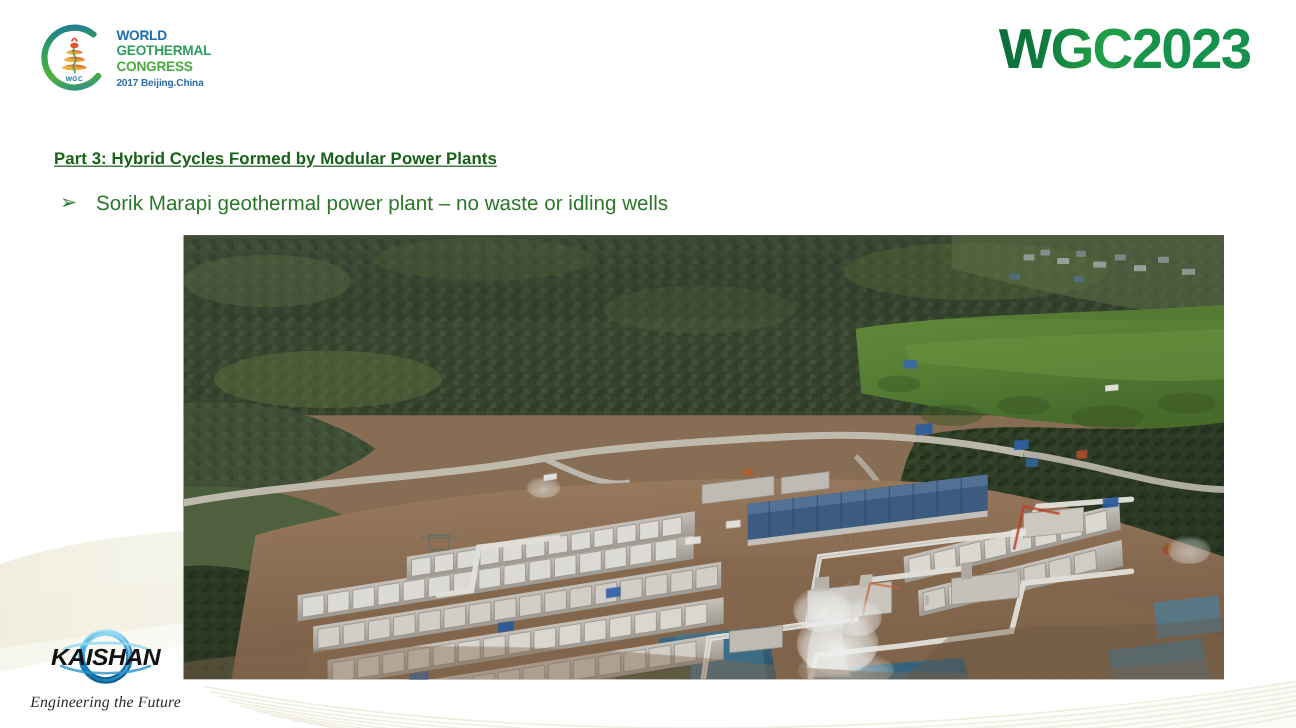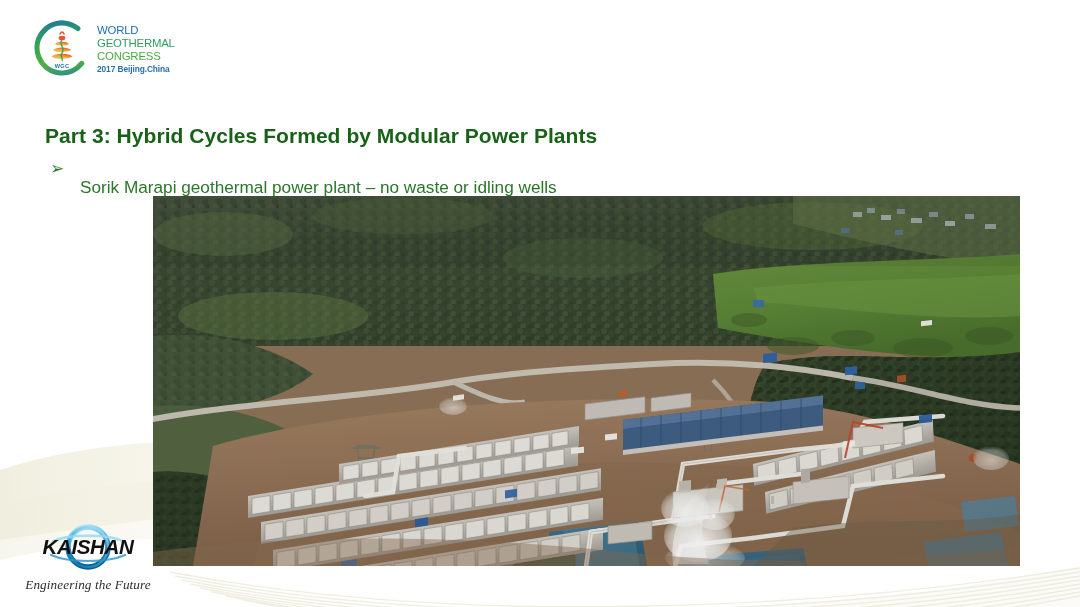--- a/index.html
+++ b/index.html
@@ -36,21 +36,21 @@
     flex: 0 0 56px;
   }
   .logo-words {
     display: flex; flex-direction: column;
     justify-content: center;
     line-height: 1.0;
     padding-top: 2px;
   }
   .logo-words .lw {
     font-family: "Liberation Sans", sans-serif;
-    font-weight: normal;
+    font-weight: bold;
     font-size: 11.4px;
     letter-spacing: -0.2px;
     margin-bottom: 1.5px;
     white-space: nowrap;
   }
   .lw.l1 { color: #1b6fae; }
   .lw.l2 { color: #2f9e5d; }
   .lw.l3 { color: #4aab3e; }
   .logo-words .lsub {
     font-family: "Liberation Sans", sans-serif;
@@ -77,44 +77,44 @@
     color: transparent;
     -webkit-text-fill-color: transparent;
   }
 
   
   #part-title {
     position: absolute;
     left: 45px; top: 124px;
     font-family: "Liberation Sans", sans-serif;
     font-weight: bold;
-    font-size: 21px;
+    font-size: 14px;
     color: #186218;
     letter-spacing: 0.05px;
     white-space: nowrap;
+    text-decoration: underline;
   }
   #bullet-row {
     position: absolute;
     left: 50px; top: 158px;
     display: flex; align-items: flex-start; gap: 0px;
   }
   #bullet-marker {
     width: 30px;
     font-size: 17px;
     color: #2c7a2c;
     line-height: 1.35;
     flex: 0 0 30px;
   }
   #bullet-text {
     font-family: "Liberation Sans", sans-serif;
     font-size: 17.2px;
     color: #2b762b;
     line-height: 1.3;
     white-space: nowrap;
-    margin-top: 18px;
   }
 
   
   #photo-frame {
     position: absolute;
     left: 153px; top: 196px;
     width: 867px; height: 370px;
     overflow: hidden;
     background: #3d4433;
   }
@@ -209,20 +209,21 @@
       </svg>
     </div>
     <div class="logo-words">
       <div class="lw l1">WORLD</div>
       <div class="lw l2">GEOTHERMAL</div>
       <div class="lw l3">CONGRESS</div>
       <div class="lsub">2017 Beijing.China</div>
     </div>
   </div>
 
+  <div id="wgc-wordmark">WGC2023</div>
 
   <div id="part-title">Part 3: Hybrid Cycles Formed by Modular Power Plants</div>
 
   <div id="bullet-row">
     <div id="bullet-marker">➢</div>
     <div id="bullet-text">Sorik Marapi geothermal power plant – no waste or idling wells</div>
   </div>
 
   <div id="photo-frame">
     <svg viewBox="0 0 867 370" preserveAspectRatio="none">

